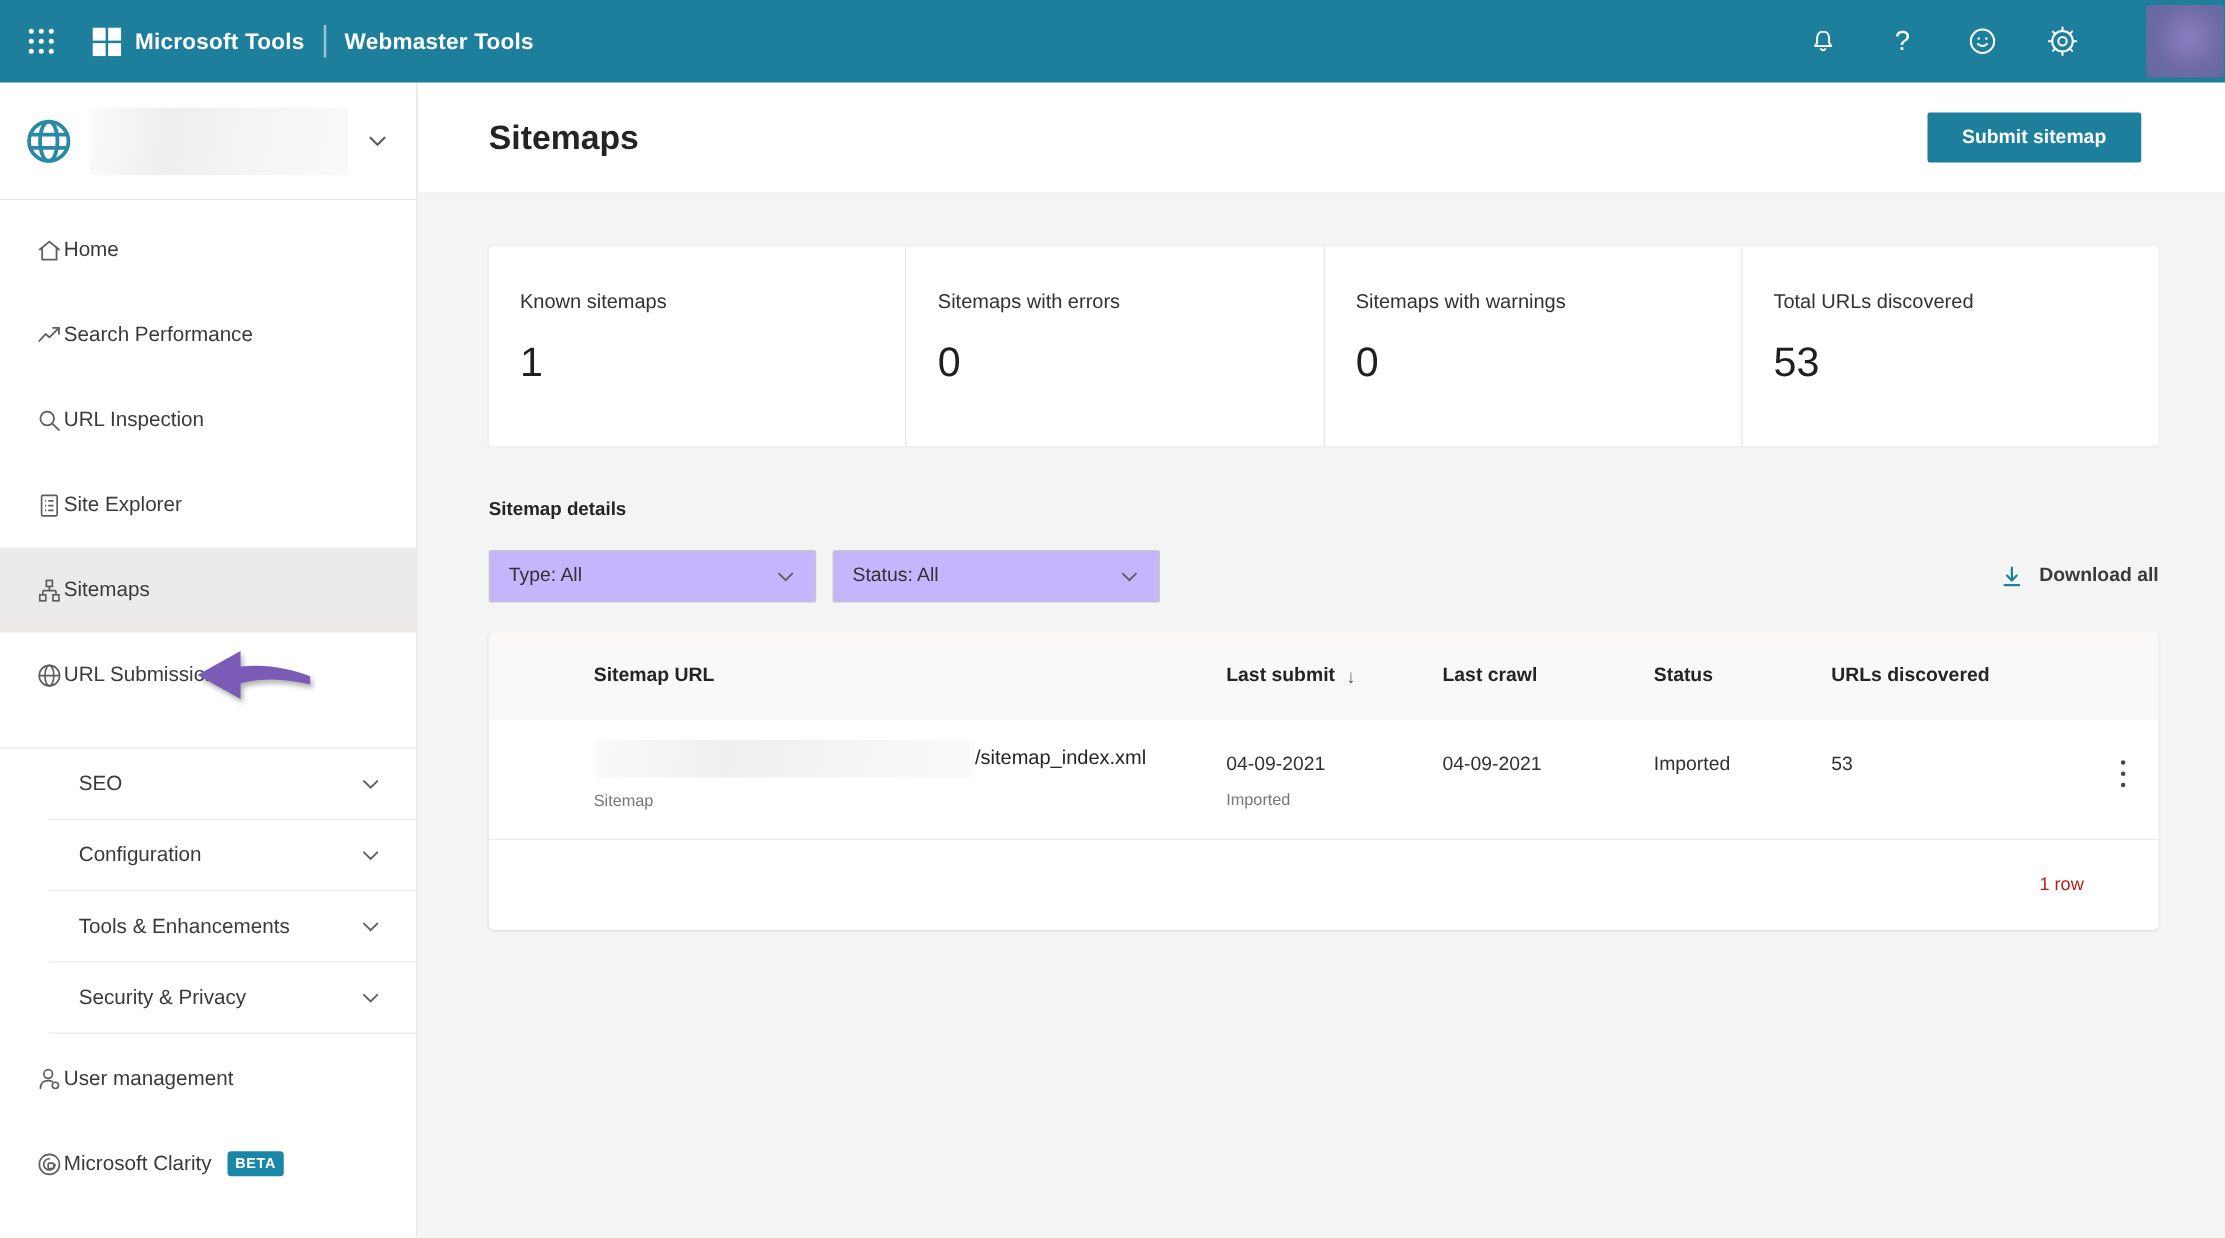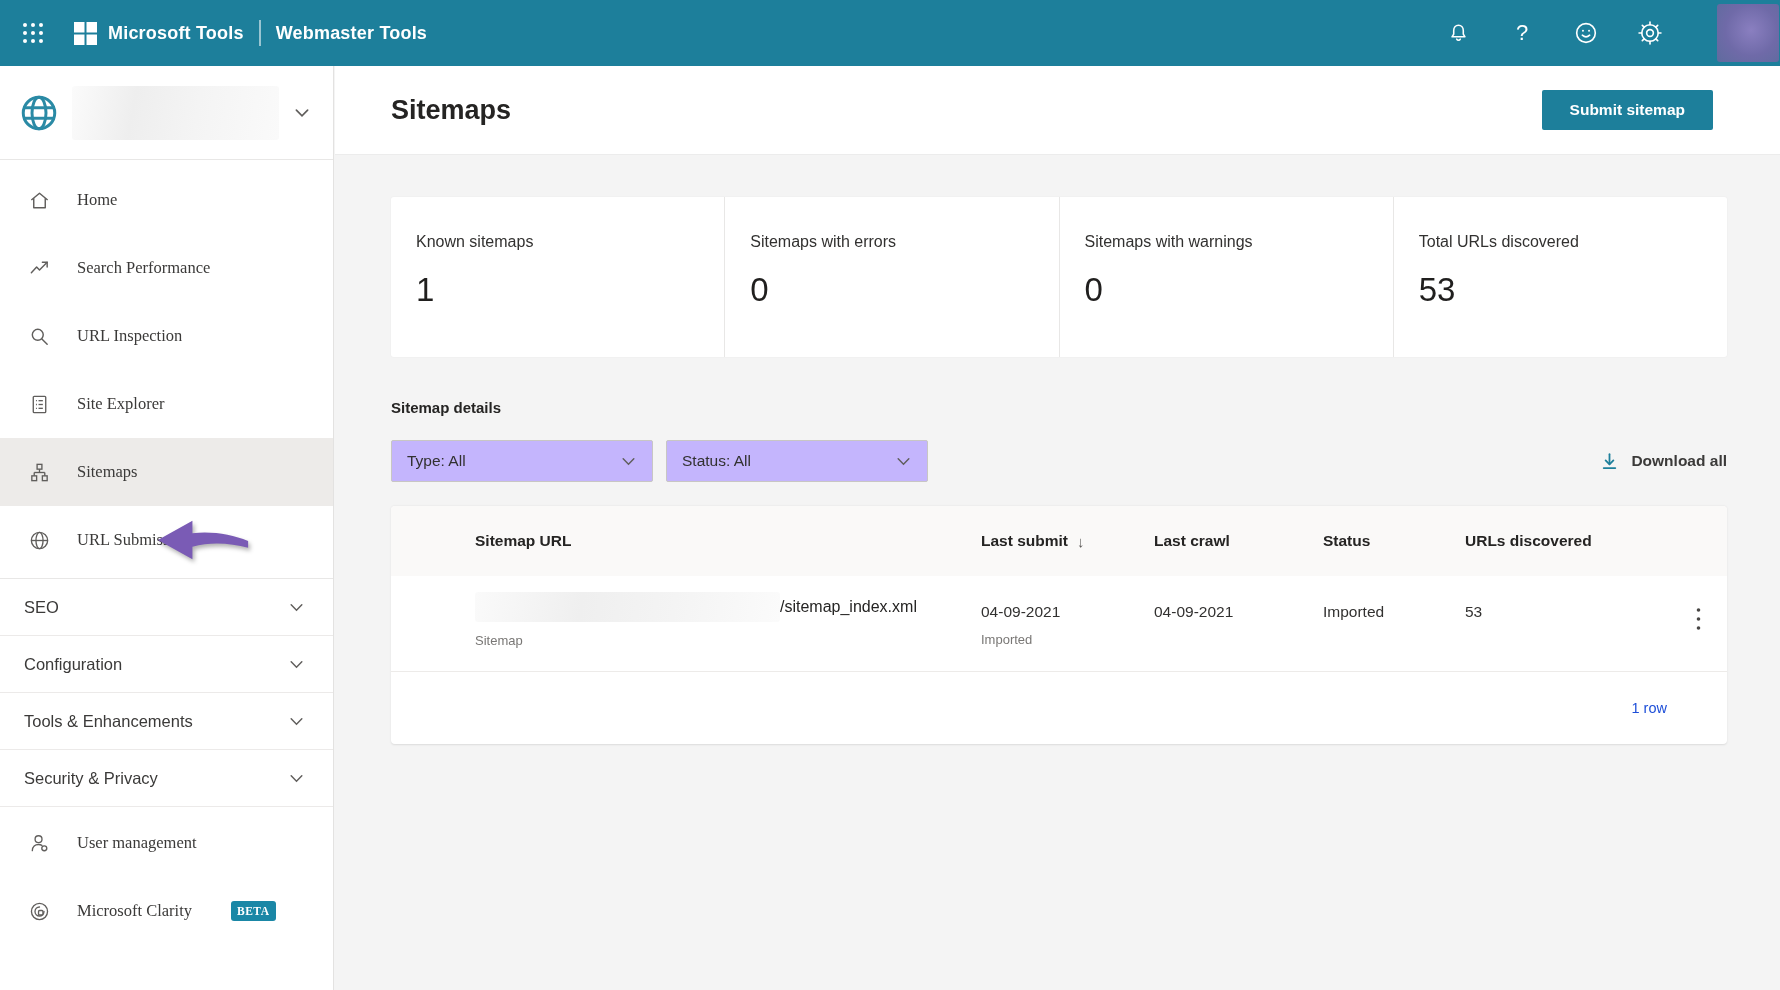--- a/index.html
+++ b/index.html
@@ -29,24 +29,24 @@
   .help-glyph{font-size:22px;font-weight:400;color:#fff;line-height:1;}
   .avatar{width:62px;height:58px;margin-left:16px;margin-right:1px;border-radius:3px;
     background:radial-gradient(circle at 55% 45%, #8a7fc0 0%, #6f6aa8 55%, #5f6b9e 100%);}
 
   
   .sidebar{position:absolute;top:66px;left:0;bottom:0;width:334px;background:#fff;border-right:1px solid #e3e2e1;z-index:10;}
   .site-sel{height:94px;display:flex;align-items:center;padding:0 22px 0 18px;border-bottom:1px solid var(--line);cursor:pointer;}
   .blur-box{flex:1;height:54px;margin:0 14px 0 12px;border-radius:3px;
     background:linear-gradient(100deg,#fbfbfb 0%,#eeeeee 30%,#f4f4f4 60%,#fafafa 100%);}
   .nav{padding-top:6px;}
-  .nav-item{height:68px;display:flex;align-items:center;padding-left:28px;gap:26px;cursor:pointer;font-family:Liberation Serif, serif;}
+  .nav-item{height:68px;display:flex;align-items:center;padding-left:28px;cursor:pointer;}
   .nav-item .lbl{font-size:16.5px;color:#3b3a39;}
   .nav-item.active{background:var(--sidebar_highlight);}
-  .groups{margin-top:4px;border-top:1px solid var(--line);}
+  .groups{margin-top:24px;border-top:1px solid var(--line);padding-left:39px;}
   .group-row{height:57px;display:flex;align-items:center;justify-content:space-between;padding:0 28px 0 24px;border-bottom:1px solid #eceae9;cursor:pointer;}
   .group-row .lbl{font-size:16.5px;color:#3b3a39;}
   .bottom-items{margin-top:2px;}
   .beta-badge{margin-left:13px;background:#1a87a6;color:#fff;font-size:11.5px;font-weight:700;letter-spacing:.5px;padding:4px 6px;border-radius:3px;}
   .sitemaps-arrow{position:absolute;left:155px;top:449px;width:96px;height:50px;z-index:15;pointer-events:none;
     filter:drop-shadow(2px 3px 2px rgba(0,0,0,.3));}
 
   
   .main{position:absolute;top:66px;left:335px;right:0;bottom:0;background:#f4f4f4;}
   .page-head{height:89px;background:#fff;border-bottom:1px solid #ececec;display:flex;align-items:center;padding:0 67px 0 56px;}
@@ -79,21 +79,21 @@
   .sort-arrow{color:var(--icon);font-size:15px;}
   .tbody-row{height:96px;align-items:start;border-bottom:1px solid #edebe9;}
   .cell-top{padding-top:27px;font-size:15.5px;color:var(--text);}
   .cell-sub{margin-top:11px;font-size:13px;color:var(--muted);}
   .url-line{display:flex;align-items:center;padding-top:16px;}
   .url-blur{width:305px;height:30px;border-radius:3px;
     background:linear-gradient(100deg,#fafafa 0%,#efefef 35%,#f4f4f4 65%,#fbfbfb 100%);}
   .url-suffix{font-size:16px;color:var(--text-strong);}
   .kebab{justify-self:end;margin-right:30px;padding-top:31px;cursor:pointer;}
   .tfoot{height:72px;display:flex;align-items:center;justify-content:flex-end;padding-right:60px;}
-  .tfoot .lbl{font-size:14.5px;color:#1d4ed8;}
+  .tfoot .lbl{font-size:14.5px;color:#b91c1c;}
 
   svg{display:block;}
 </style>
 </head>
 <body>
 
 <header class="topbar">
   <div class="tb-left">
     <div class="waffle">
       <svg width="22" height="22" viewBox="0 0 22 22">

